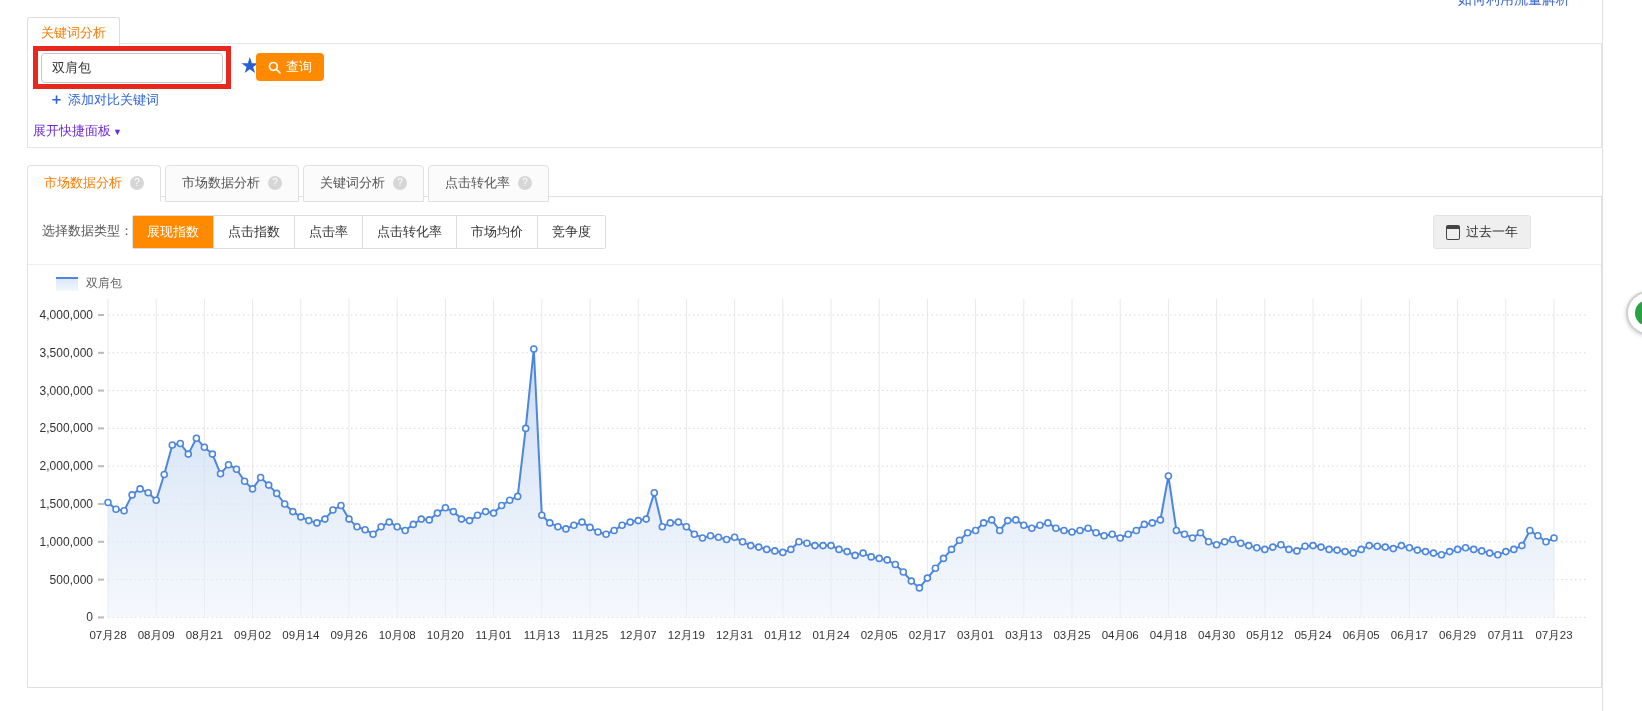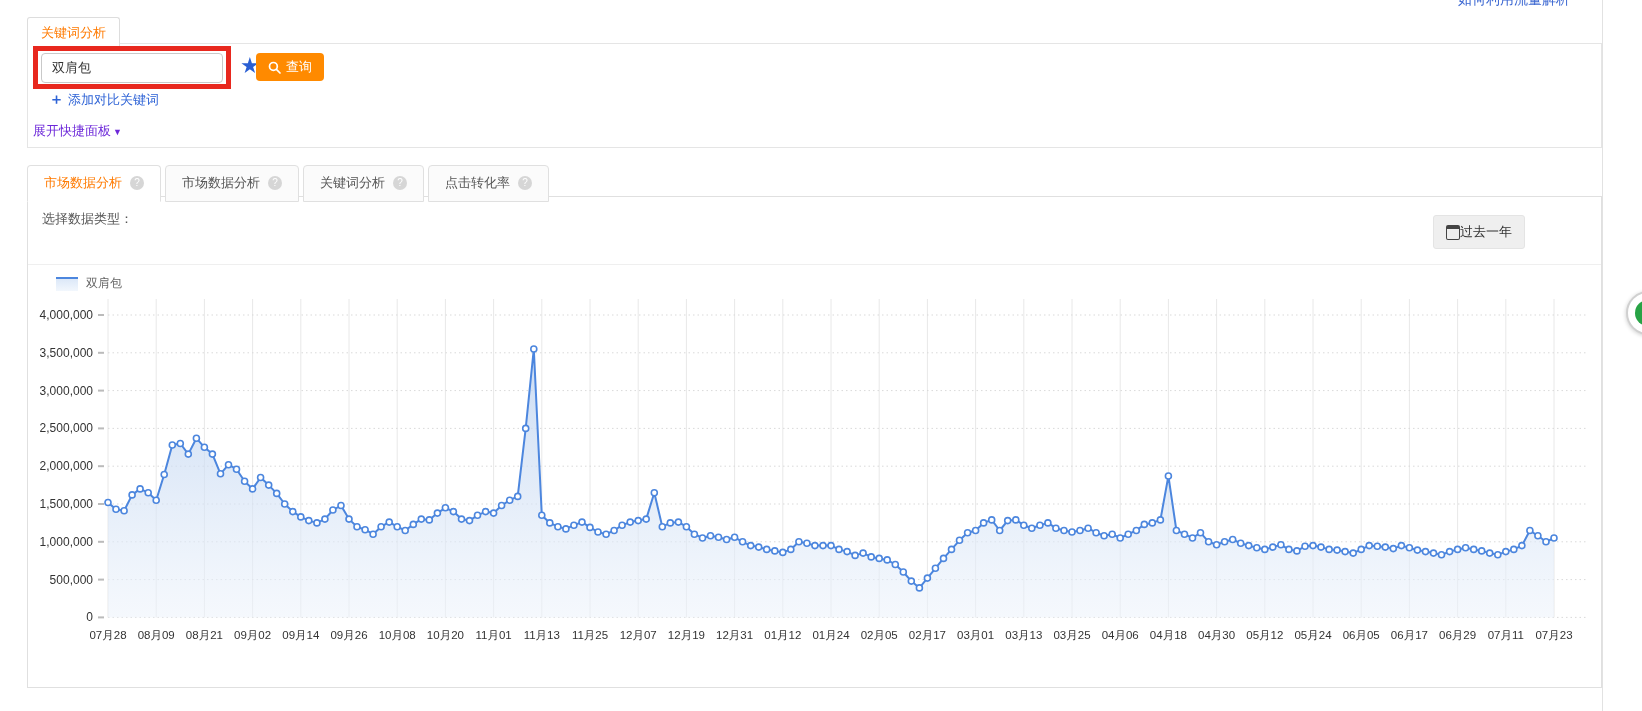--- a/index.html
+++ b/index.html
@@ -37,27 +37,27 @@
   .a-tab{display:flex;align-items:center;gap:8px;padding:8px 16px 9px;font-size:13px;
     border:1px solid #e0e0e0;border-radius:4px 4px 0 0;background:#fbfbfb;color:#555;
     cursor:pointer;margin-bottom:-1px;}
   .a-tab.active{background:#fff;color:#ff7a00;border-bottom-color:#fff;}
   .qmark{width:14px;height:14px;border-radius:50%;background:#d6d6d6;color:#fff;font-size:10px;
     display:inline-flex;align-items:center;justify-content:center;line-height:1;}
   
   .main-panel{left:27px;top:196px;width:1575px;height:492px;background:#fff;
     border:1px solid #e0e0e0;box-sizing:border-box;z-index:2;}
   .controls-row{position:absolute;left:0;top:0;width:100%;height:67px;border-bottom:1px solid #efefef;}
-  .dt-label{position:absolute;left:14px;top:13px;font-size:13px;color:#555;}
+  .dt-label{position:absolute;left:14px;top:25px;font-size:13px;color:#555;}
   .dt-group{position:absolute;left:104px;top:18px;display:flex;border:1px solid #ddd;border-radius:2px;}
   .dt-btn{padding:7px 14px;font-size:13px;background:#fff;color:#333;border:none;cursor:pointer;
     border-left:1px solid #ddd;font-family:"Liberation Sans","DejaVu Sans",sans-serif;}
   .dt-btn:first-child{border-left:none;}
   .dt-btn.active{background:#ff8a00;color:#fff;}
-  .range-btn{position:absolute;left:1405px;top:18px;height:29px;display:flex;align-items:center;
+  .range-btn{position:absolute;left:1405px;top:18px;height:29px;display:flex;align-items:center;gap:6px;
     background:#efefef;border:1px solid #e4e4e4;border-radius:3px;padding:16px 12px;font-size:13px;color:#333;
     cursor:pointer;font-family:"Liberation Sans","DejaVu Sans",sans-serif;justify-content:center;}
   .cal-icon{width:12px;height:10px;border:1.5px solid #444;border-top:4px solid #444;border-radius:2px;display:inline-block;}
   .legend{position:absolute;left:28px;top:78px;display:flex;align-items:center;gap:8px;}
   .legend-swatch{width:22px;height:12px;border-top:2px solid #4c86de;
     background:linear-gradient(#dce8f8,#f2f7fd);display:inline-block;}
   .legend-label{font-size:12px;color:#666;}
   .chart-wrap{position:absolute;left:2px;top:92px;width:1570px;height:395px;}
   
   .float-widget{left:1626px;top:291px;width:44px;height:44px;border-radius:50%;background:#fff;
@@ -107,20 +107,28 @@
     </div>
     <div class="a-tab">
       <span>点击转化率</span>
       <span class="qmark">?</span>
     </div>
   </div>
 
 <div class="abs main-panel">
   <div class="controls-row">
     <span class="dt-label">选择数据类型：</span>
+    <div class="dt-group" id="dt-group">
+        <button class="dt-btn active">展现指数</button>
+        <button class="dt-btn">点击指数</button>
+        <button class="dt-btn">点击率</button>
+        <button class="dt-btn">点击转化率</button>
+        <button class="dt-btn">市场均价</button>
+        <button class="dt-btn">竞争度</button>
+      </div>
     <button class="range-btn">
       <span class="cal-icon"></span>
       <span>过去一年</span>
     </button>
   </div>
   <div class="legend" id="legend">
       <span class="legend-swatch"></span>
       <span class="legend-label">双肩包</span>
     </div>
   <div class="chart-wrap" id="chart"><svg width="1570" height="395">

